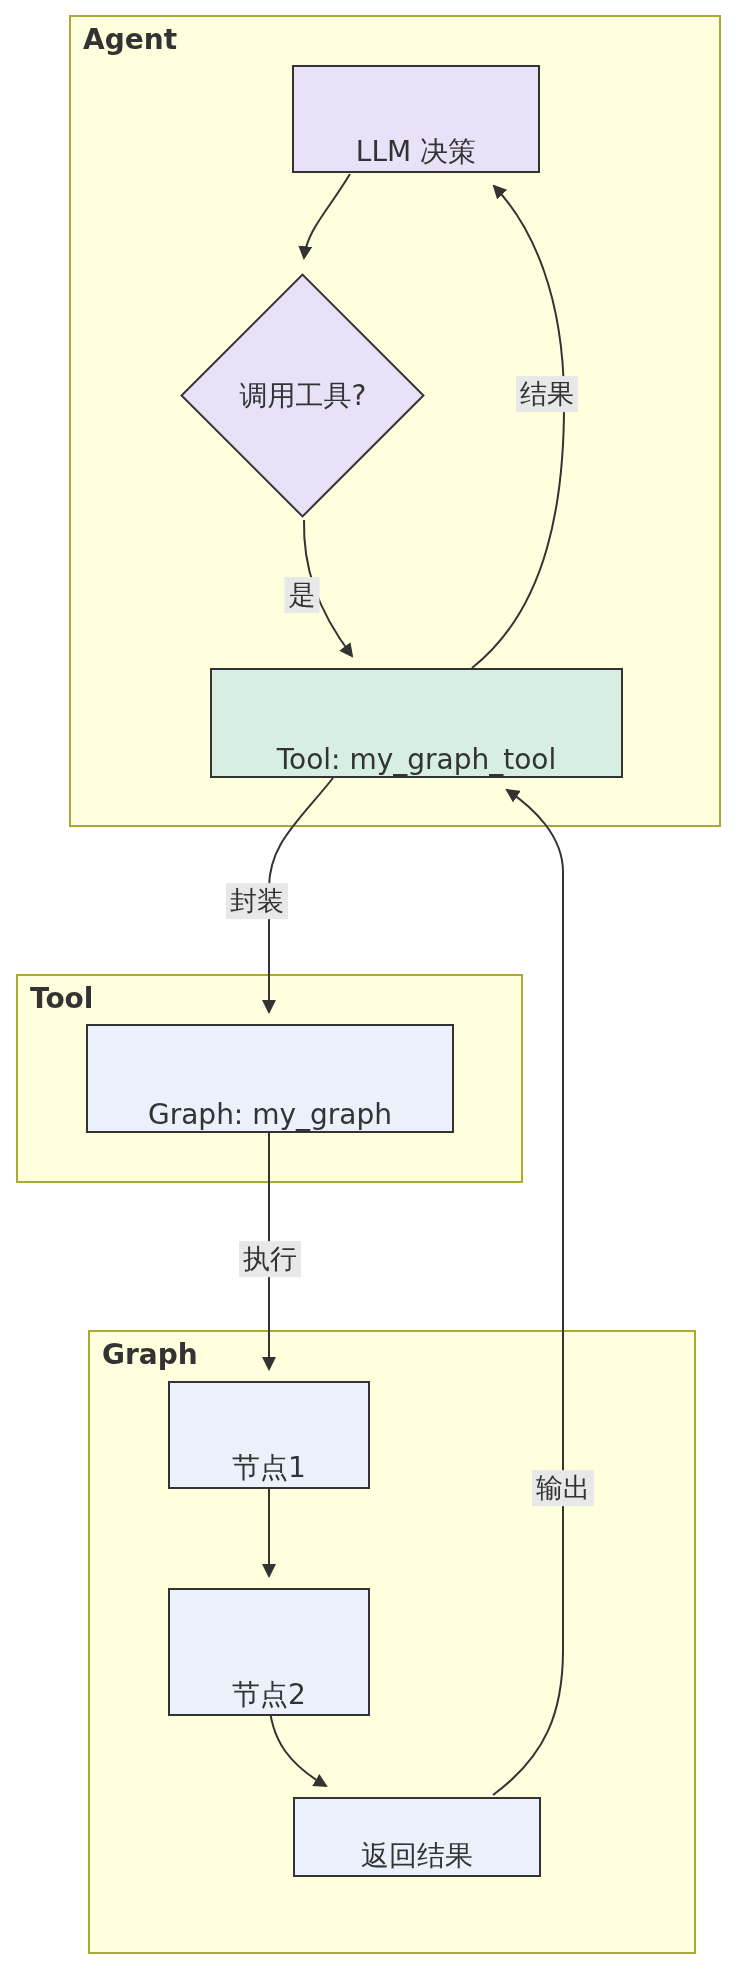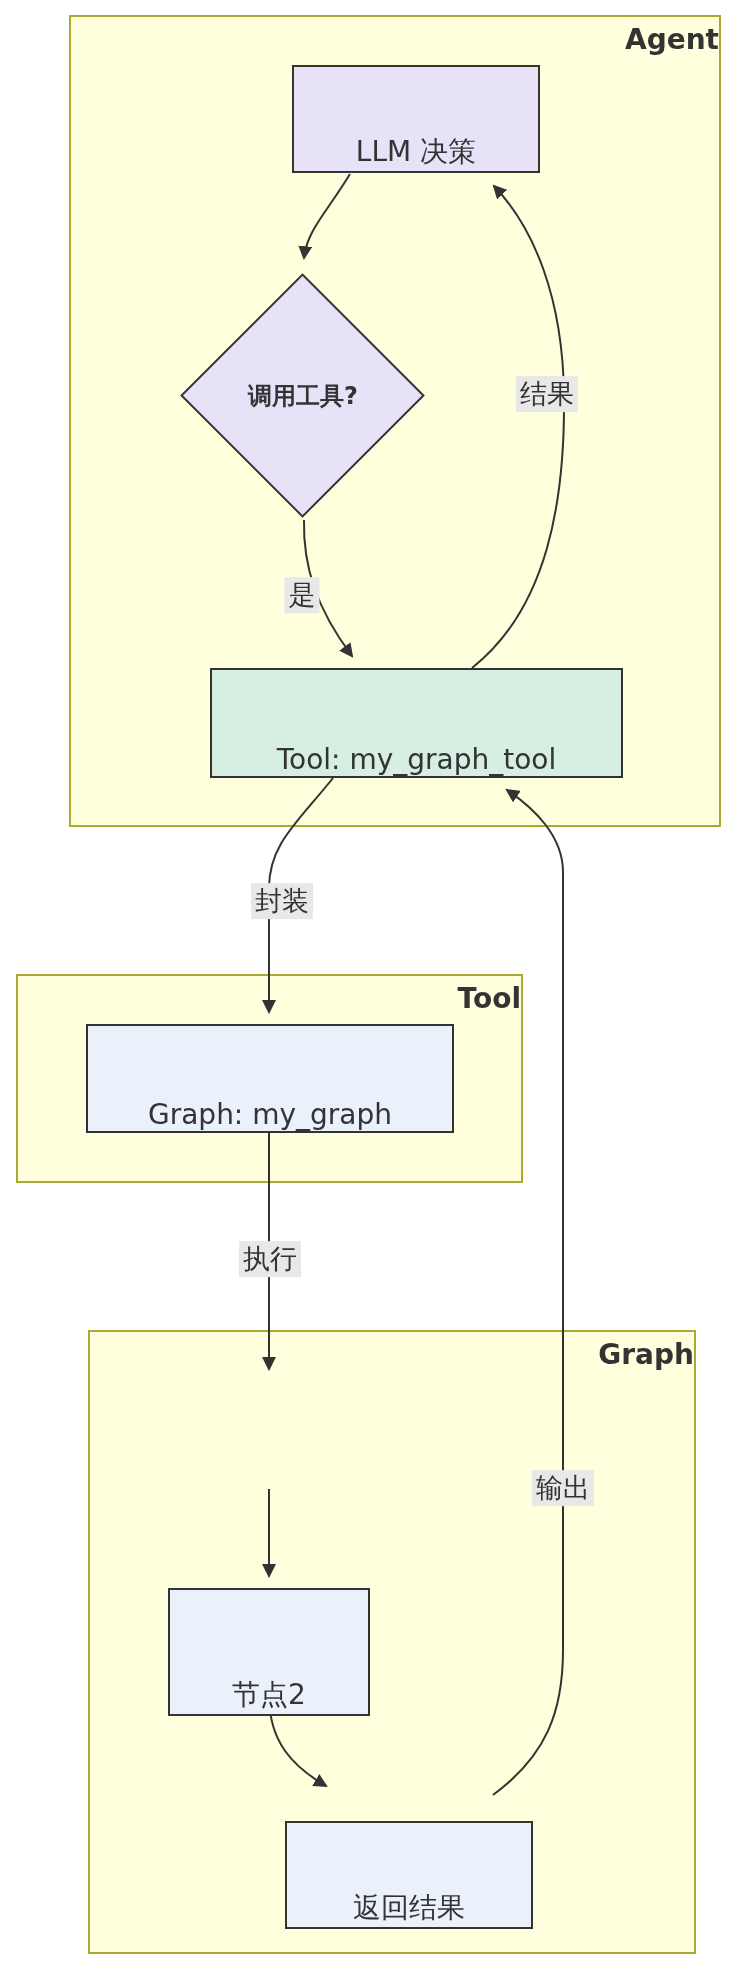--- a/index.html
+++ b/index.html
@@ -29,23 +29,23 @@
   }
   .cluster {
     position: absolute;
     background: var(--cluster-fill);
     border: 2px solid var(--cluster-border);
     box-sizing: border-box;
   }
   .cluster-title {
     position: absolute;
     top: 6px;
-    left: 0;
+    left: 12px;
     right: 0;
-    text-align: right;
+    text-align: left;
     font-weight: bold;
     font-size: 28px;
     color: var(--text-color);
   }
   .edges {
     position: absolute;
     left: 0;
     top: 0;
   }
   .edge {
@@ -73,24 +73,23 @@
   .diamond {
     position: absolute;
     box-sizing: border-box;
     transform: rotate(45deg);
     background: var(--lavender-fill);
     border: 2px solid var(--node-border);
   }
   .diamond-label {
     position: absolute;
     transform: translate(-50%, -50%);
-    font-size: 24px;
+    font-size: 28px;
     color: var(--text-color);
     white-space: nowrap;
-    font-weight: bold;
   }
   .edge-label {
     position: absolute;
     transform: translate(-50%, -50%);
     background: var(--edge-label-bg);
     color: var(--text-color);
     font-size: 27px;
     line-height: 1.25;
     padding: 1px 4px;
     white-space: nowrap;
@@ -137,28 +136,31 @@
   <div class="diamond-label" style="left:303px; top:396px;">调用工具?</div>
 
   <div class="node" style="left:86px; top:1024px; width:368px; height:109px;">
     <span>Graph: my_graph</span>
   </div>
 
   <div class="node mint" style="left:210px; top:668px; width:413px; height:110px;">
     <span>Tool: my_graph_tool</span>
   </div>
 
+  <div class="node" style="left:168px; top:1381px; width:202px; height:108px;">
+    <span>节点1</span>
+  </div>
 
   <div class="node" style="left:168px; top:1588px; width:202px; height:128px;">
     <span>节点2</span>
   </div>
 
-  <div class="node" style="left:285px; top:1797px; width:248px; height:108px;margin-top:24px;">
+  <div class="node" style="left:293px; top:1797px; width:248px; height:80px;">
     <span>返回结果</span>
   </div>
 
   <div class="edge-label" style="left:302px; top:595px;">是</div>
   <div class="edge-label" style="left:547px; top:394px;">结果</div>
-  <div class="edge-label" style="left:282px; top:901px;">封装</div>
+  <div class="edge-label" style="left:257px; top:901px;">封装</div>
   <div class="edge-label" style="left:270px; top:1259px;">执行</div>
   <div class="edge-label" style="left:563px; top:1488px;">输出</div>
 
 </div>
 
 </body></html>

